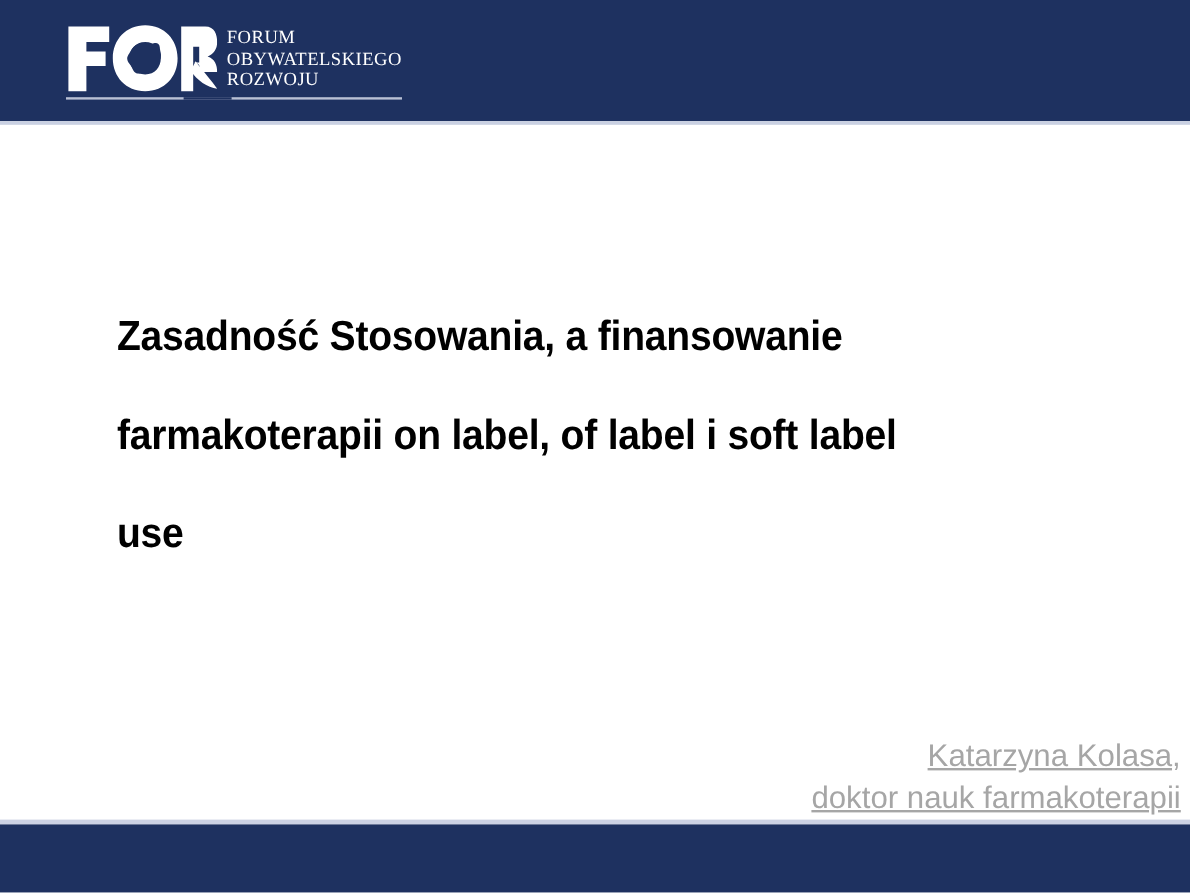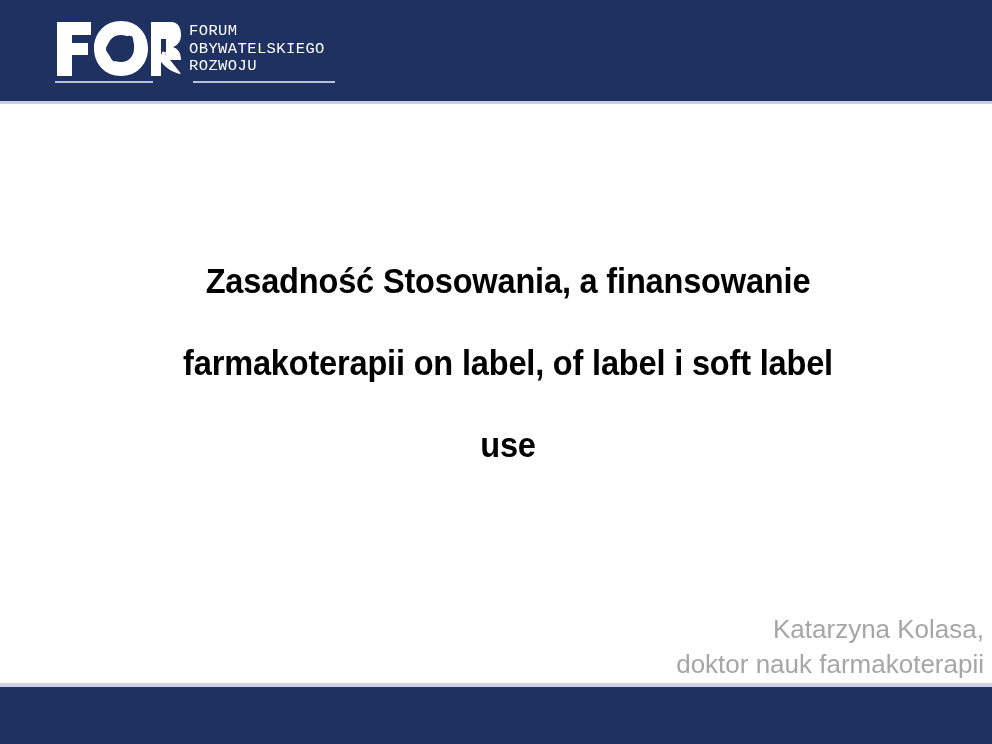--- a/index.html
+++ b/index.html
@@ -53,21 +53,21 @@
     width: 126px;
     height: 62px;
   }
   .logo-wordmark {
     position: absolute;
     left: 134px;
     top: 5px;
     width: 146px;
     height: 54px;
     color: #ffffff;
-    font-family: Liberation Mono, monospace;
+    font-family: Liberation Serif, serif;
     font-size: 15.5px;
     line-height: 17.5px;
     letter-spacing: 0.4px;
   }
   .logo-wordmark .wm-line {
     display: block;
     white-space: nowrap;
   }
   .logo-rule {
     position: absolute;
@@ -82,24 +82,23 @@
     left: 98px;
     top: 63px;
     width: 40px;
     height: 2px;
     background: #1e3160;
   }
 
   
   .title-block {
     position: absolute;
-    left: 88px;
+    left: 68px;
     top: 240px;
     width: 840px;
-    text-align: center;
   }
   .title-line {
     display: block;
     color: #000000;
     font-family: "Liberation Sans Narrow", "Liberation Sans", sans-serif;
     font-weight: bold;
     font-size: 35px;
     line-height: 82px;
     letter-spacing: -0.2px;
     white-space: nowrap;
@@ -110,20 +109,21 @@
   .attribution {
     position: absolute;
     right: 8px;
     top: 612px;
     width: 540px;
     text-align: right;
     color: #a6a6a6;
     font-family: "Liberation Sans", sans-serif;
     font-size: 26px;
     line-height: 35px;
+    text-decoration: underline;
   }
   .attribution .attr-line {
     display: block;
     white-space: nowrap;
   }
 
   
   .footer-band-edge {
     position: absolute;
     left: 0;

